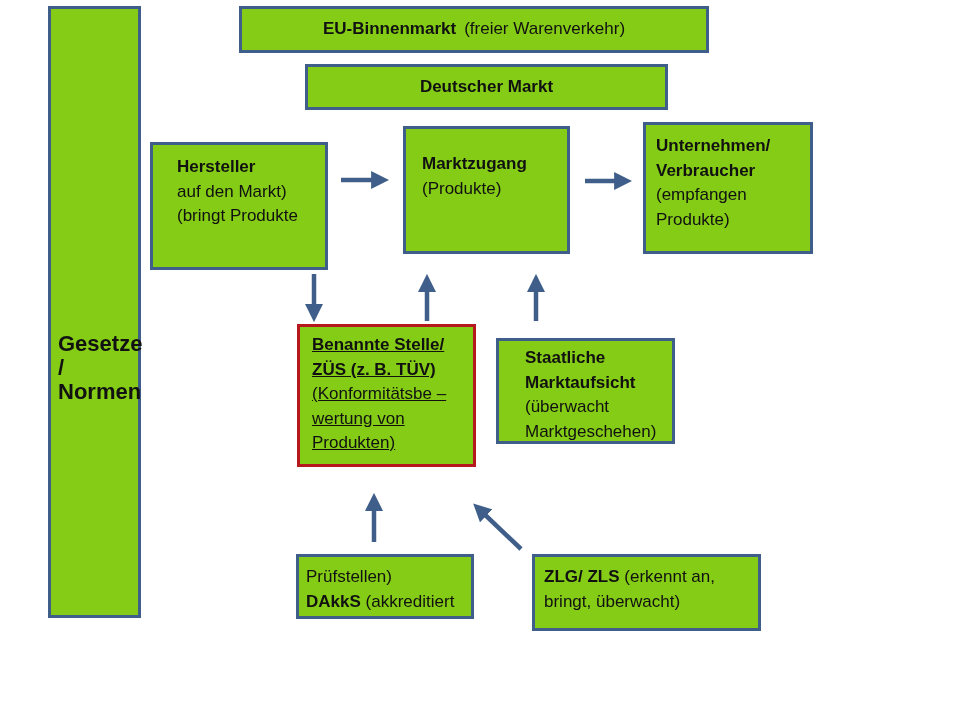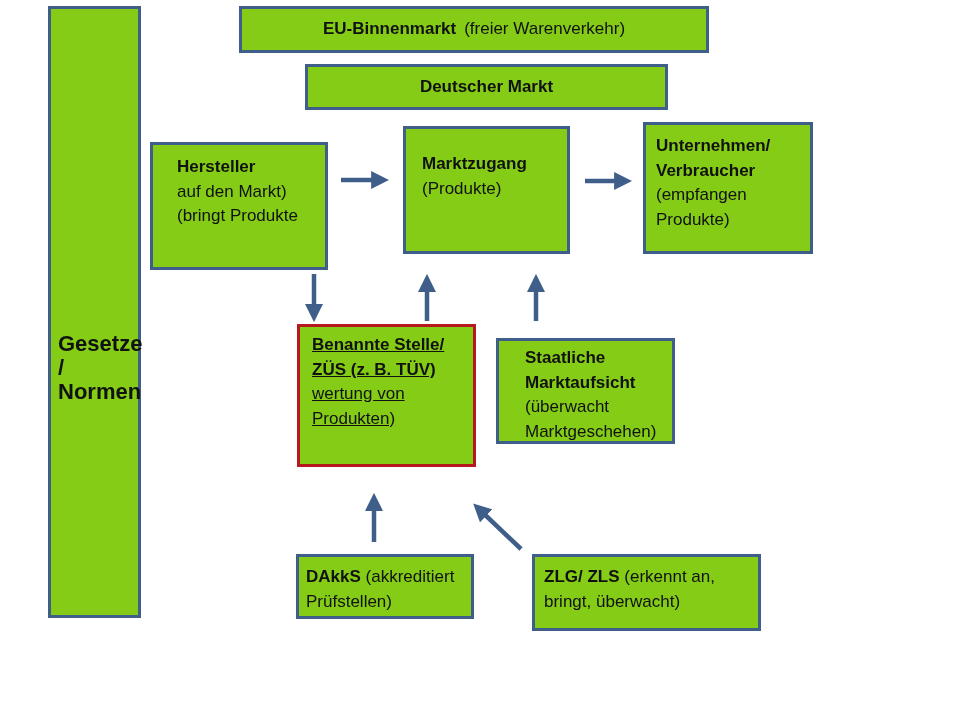--- a/index.html
+++ b/index.html
@@ -50,37 +50,38 @@
 <div class="box" style="left:643px; top:122px; width:170px; height:132px; padding:9px 8px 0 10px;">
   <div class="b">Unternehmen/</div>
   <div class="b">Verbraucher</div>
   <div>(empfangen</div>
   <div>Produkte)</div>
 </div>
 
 <div class="box red" style="left:297px; top:324px; width:179px; height:143px; padding:6px 16px 0 12px;text-decoration:underline;">
   <div class="b">Benannte Stelle/</div>
   <div class="b">ZÜS (z. B. TÜV)</div>
+  <div>(Konformitätsbe –</div>
   <div>wertung von</div>
   <div>Produkten)</div>
 </div>
 
 <div class="box" style="left:496px; top:338px; width:179px; height:106px; padding:5px 0 0 26px;">
   <div class="b">Staatliche</div>
   <div class="b">Marktaufsicht</div>
   <div>(überwacht</div>
   <div>Marktgeschehen)</div>
 </div>
 
 <div class="box" style="left:296px; top:554px; width:178px; height:65px; padding:8px 0 0 7px; white-space:nowrap; overflow:hidden;">
+  <div>Prüfstellen)</div>
   <div>
     <span class="b">DAkkS</span>
     <span>(akkreditiert</span>
   </div>
-  <div>Prüfstellen)</div>
 </div>
 
 <div class="box" style="left:532px; top:554px; width:229px; height:77px; padding:8px 0 0 9px; white-space:nowrap;">
   <div>
     <span class="b">ZLG/ ZLS</span>
     <span>(erkennt an,</span>
   </div>
   <div>bringt, überwacht)</div>
 </div>
 

